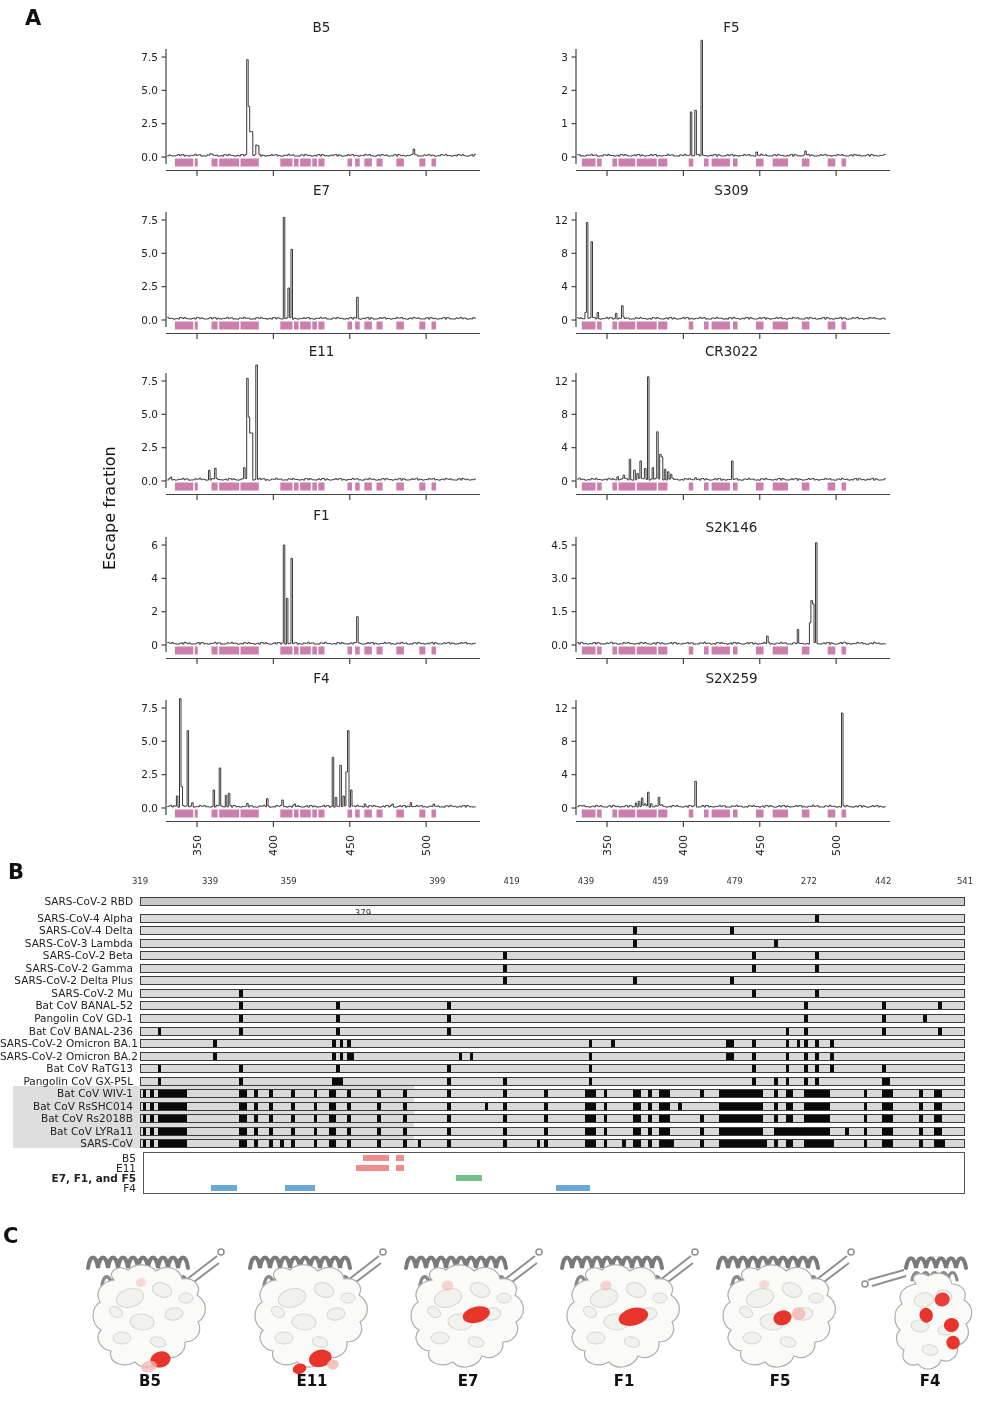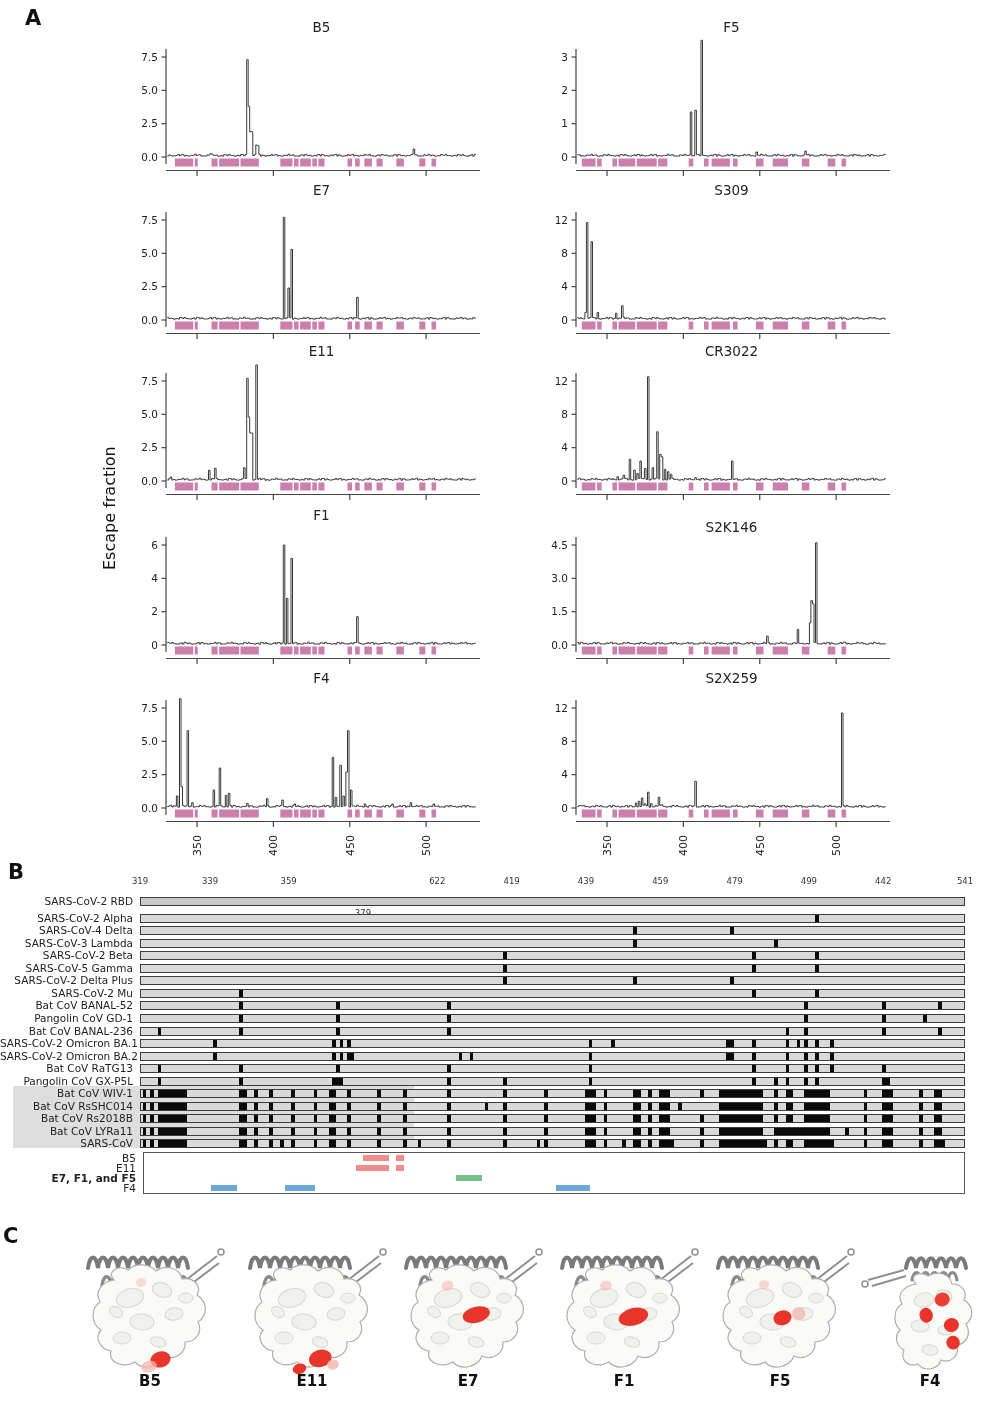--- a/index.html
+++ b/index.html
@@ -372,52 +372,52 @@
     </svg>
   </div>
 
 <div class="abs panel-label" style="left:8px;top:860px;">B</div>
 
 <div id="panelB" class="abs" style="left:0;top:868px;width:1000px;height:340px;">
     <div class="abs abs scale-num" style="left: 125px; top: 8px;">319</div>
     <div class="abs abs scale-num" style="left: 195px; top: 8px;">339</div>
     <div class="abs abs scale-num" style="left: 273.649px; top: 8px;">359</div>
     <div class="abs abs scale-num" style="left: 347.973px; top: 8px; margin-top: 32px;">379</div>
-    <div class="abs abs scale-num" style="left: 422.297px; top: 8px;">622</div>
+    <div class="abs abs scale-num" style="left: 422.297px; top: 8px;">399</div>
     <div class="abs abs scale-num" style="left: 496.622px; top: 8px;">419</div>
     <div class="abs abs scale-num" style="left: 570.946px; top: 8px;">439</div>
     <div class="abs abs scale-num" style="left: 645.27px; top: 8px;">459</div>
     <div class="abs abs scale-num" style="left: 719.595px; top: 8px;">479</div>
-    <div class="abs abs scale-num" style="left: 793.919px; top: 8px;">499</div>
+    <div class="abs abs scale-num" style="left: 793.919px; top: 8px;">272</div>
     <div class="abs abs scale-num" style="left: 868.243px; top: 8px;">442</div>
     <div class="abs abs scale-num" style="left: 950px; top: 8px;">541</div>
     <div class="abs" style="left: 13px; top: 218px; width: 401px; height: 62px; background: rgb(222, 222, 222);"></div>
     <div class="abs abs brow-label" style="left: 0px; top: 28px; width: 133px;">SARS-CoV-2 RBD</div>
     <div class="abs" style="left: 140px; top: 29px; width: 825px; height: 9px; background: rgb(201, 201, 201); border: 1px solid rgb(60, 60, 60); box-sizing: border-box;"></div>
-    <div class="abs abs brow-label" style="left: 0px; top: 44.55px; width: 133px;">SARS-CoV-2 Alpha</div>
+    <div class="abs abs brow-label" style="left: 0px; top: 44.55px; width: 133px;">SARS-CoV-4 Alpha</div>
     <div class="abs" style="left: 140px; top: 45.55px; width: 825px; height: 9px; background: rgb(217, 217, 217); border: 1px solid rgb(60, 60, 60); box-sizing: border-box;">
       <div class="abs" style="left: 674.351px; top: 0px; width: 3.7px; height: 7px; background: rgb(10, 10, 10);"></div>
     </div>
     <div class="abs abs brow-label" style="left: 0px; top: 57.1px; width: 133px;">SARS-CoV-4 Delta</div>
     <div class="abs" style="left: 140px; top: 58.1px; width: 825px; height: 9px; background: rgb(217, 217, 217); border: 1px solid rgb(60, 60, 60); box-sizing: border-box;">
       <div class="abs" style="left: 492.257px; top: 0px; width: 3.7px; height: 7px; background: rgb(10, 10, 10);"></div>
       <div class="abs" style="left: 588.878px; top: 0px; width: 3.7px; height: 7px; background: rgb(10, 10, 10);"></div>
     </div>
     <div class="abs abs brow-label" style="left: 0px; top: 69.65px; width: 133px;">SARS-CoV-3 Lambda</div>
     <div class="abs" style="left: 140px; top: 70.65px; width: 825px; height: 9px; background: rgb(217, 217, 217); border: 1px solid rgb(60, 60, 60); box-sizing: border-box;">
       <div class="abs" style="left: 492.257px; top: 0px; width: 3.7px; height: 7px; background: rgb(10, 10, 10);"></div>
       <div class="abs" style="left: 633.473px; top: 0px; width: 3.7px; height: 7px; background: rgb(10, 10, 10);"></div>
     </div>
     <div class="abs abs brow-label" style="left: 0px; top: 82.2px; width: 133px;">SARS-CoV-2 Beta</div>
     <div class="abs" style="left: 140px; top: 83.2px; width: 825px; height: 9px; background: rgb(217, 217, 217); border: 1px solid rgb(60, 60, 60); box-sizing: border-box;">
       <div class="abs" style="left: 362.189px; top: 0px; width: 3.7px; height: 7px; background: rgb(10, 10, 10);"></div>
       <div class="abs" style="left: 611.176px; top: 0px; width: 3.7px; height: 7px; background: rgb(10, 10, 10);"></div>
       <div class="abs" style="left: 674.351px; top: 0px; width: 3.7px; height: 7px; background: rgb(10, 10, 10);"></div>
     </div>
-    <div class="abs abs brow-label" style="left: 0px; top: 94.75px; width: 133px;">SARS-CoV-5 Gamma</div>
+    <div class="abs abs brow-label" style="left: 0px; top: 94.75px; width: 133px;">SARS-CoV-2 Gamma</div>
     <div class="abs" style="left: 140px; top: 95.75px; width: 825px; height: 9px; background: rgb(217, 217, 217); border: 1px solid rgb(60, 60, 60); box-sizing: border-box;">
       <div class="abs" style="left: 362.189px; top: 0px; width: 3.7px; height: 7px; background: rgb(10, 10, 10);"></div>
       <div class="abs" style="left: 611.176px; top: 0px; width: 3.7px; height: 7px; background: rgb(10, 10, 10);"></div>
       <div class="abs" style="left: 674.351px; top: 0px; width: 3.7px; height: 7px; background: rgb(10, 10, 10);"></div>
     </div>
     <div class="abs abs brow-label" style="left: 0px; top: 107.3px; width: 133px;">SARS-CoV-2 Delta Plus</div>
     <div class="abs" style="left: 140px; top: 108.3px; width: 825px; height: 9px; background: rgb(217, 217, 217); border: 1px solid rgb(60, 60, 60); box-sizing: border-box;">
       <div class="abs" style="left: 362.189px; top: 0px; width: 3.7px; height: 7px; background: rgb(10, 10, 10);"></div>
       <div class="abs" style="left: 492.257px; top: 0px; width: 3.7px; height: 7px; background: rgb(10, 10, 10);"></div>
       <div class="abs" style="left: 588.878px; top: 0px; width: 3.7px; height: 7px; background: rgb(10, 10, 10);"></div>

